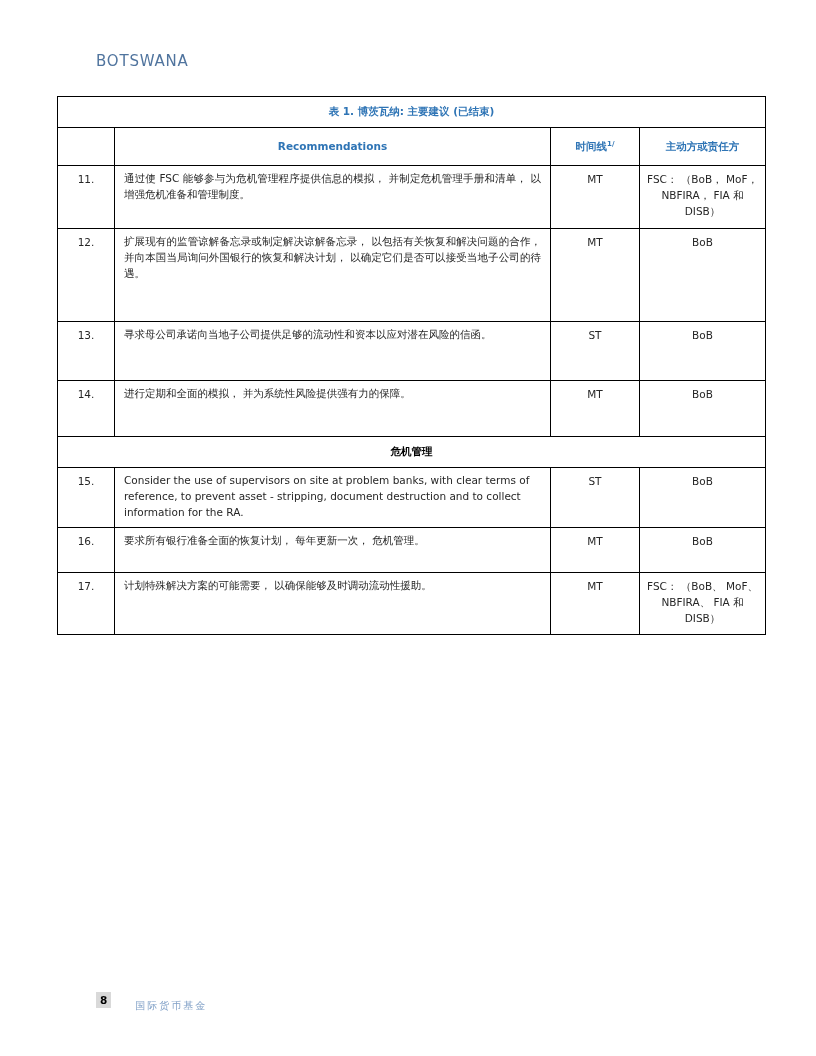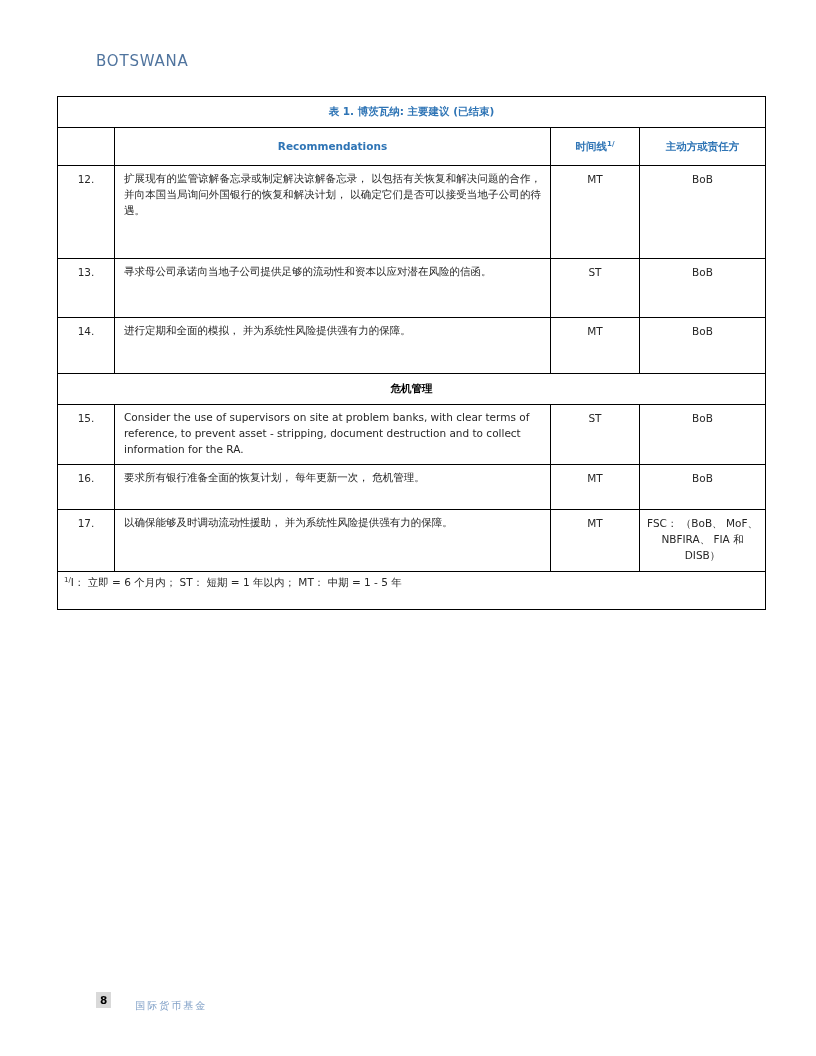--- a/index.html
+++ b/index.html
@@ -91,20 +91,26 @@
     <td class="title-cell" colspan="4">表 1. 博茨瓦纳: 主要建议 (已结束)</td>
   </tr>
 
   <tr style="height:38px">
     <td class="head-cell"></td>
     <td class="head-cell">Recommendations</td>
     <td class="head-cell"><span>时间线</span><sup class="fn">1/</sup></td>
     <td class="head-cell">主动方或责任方</td>
   </tr>
 
+  <tr style="height:63px">
+    <td class="num-cell">11.</td>
+    <td class="rec-cell">通过使 FSC 能够参与为危机管理程序提供信息的模拟， 并制定危机管理手册和清单， 以增强危机准备和管理制度。</td>
+    <td class="tl-cell">MT</td>
+    <td class="resp-cell">FSC： （BoB， MoF， NBFIRA， FIA 和 DISB）</td>
+  </tr>
 
   <tr style="height:93px">
     <td class="num-cell">12.</td>
     <td class="rec-cell">扩展现有的监管谅解备忘录或制定解决谅解备忘录， 以包括有关恢复和解决问题的合作， 并向本国当局询问外国银行的恢复和解决计划， 以确定它们是否可以接受当地子公司的待遇。</td>
     <td class="tl-cell">MT</td>
     <td class="resp-cell">BoB</td>
   </tr>
 
   <tr style="height:59px">
     <td class="num-cell">13.</td>
@@ -133,27 +139,24 @@
 
   <tr style="height:45px">
     <td class="num-cell">16.</td>
     <td class="rec-cell">要求所有银行准备全面的恢复计划， 每年更新一次， 危机管理。</td>
     <td class="tl-cell">MT</td>
     <td class="resp-cell">BoB</td>
   </tr>
 
   <tr style="height:62px">
     <td class="num-cell">17.</td>
-    <td class="rec-cell">以确保能够及时调动流动性援助， 并为系统性风险提供强有力的保障。</td>
+    <td class="rec-cell">计划特殊解决方案的可能需要， 以确保能够及时调动流动性援助。</td>
     <td class="tl-cell">MT</td>
     <td class="resp-cell">FSC： （BoB、 MoF、 NBFIRA、 FIA 和 DISB）</td>
   </tr>
 
-  <tr style="height:38px">
-    <td class="footnote-cell" colspan="4"><sup class="fn">1/</sup><span>I： 立即 = 6 个月内； ST： 短期 = 1 年以内； MT： 中期 = 1 - 5 年</span></td>
-  </tr>
 </tbody>
   </table>
 
 <div class="page-footer">
   <span class="page-num">8</span>
   <span class="footer-pub">国际货币基金</span>
 </div>
 
 </body></html>

